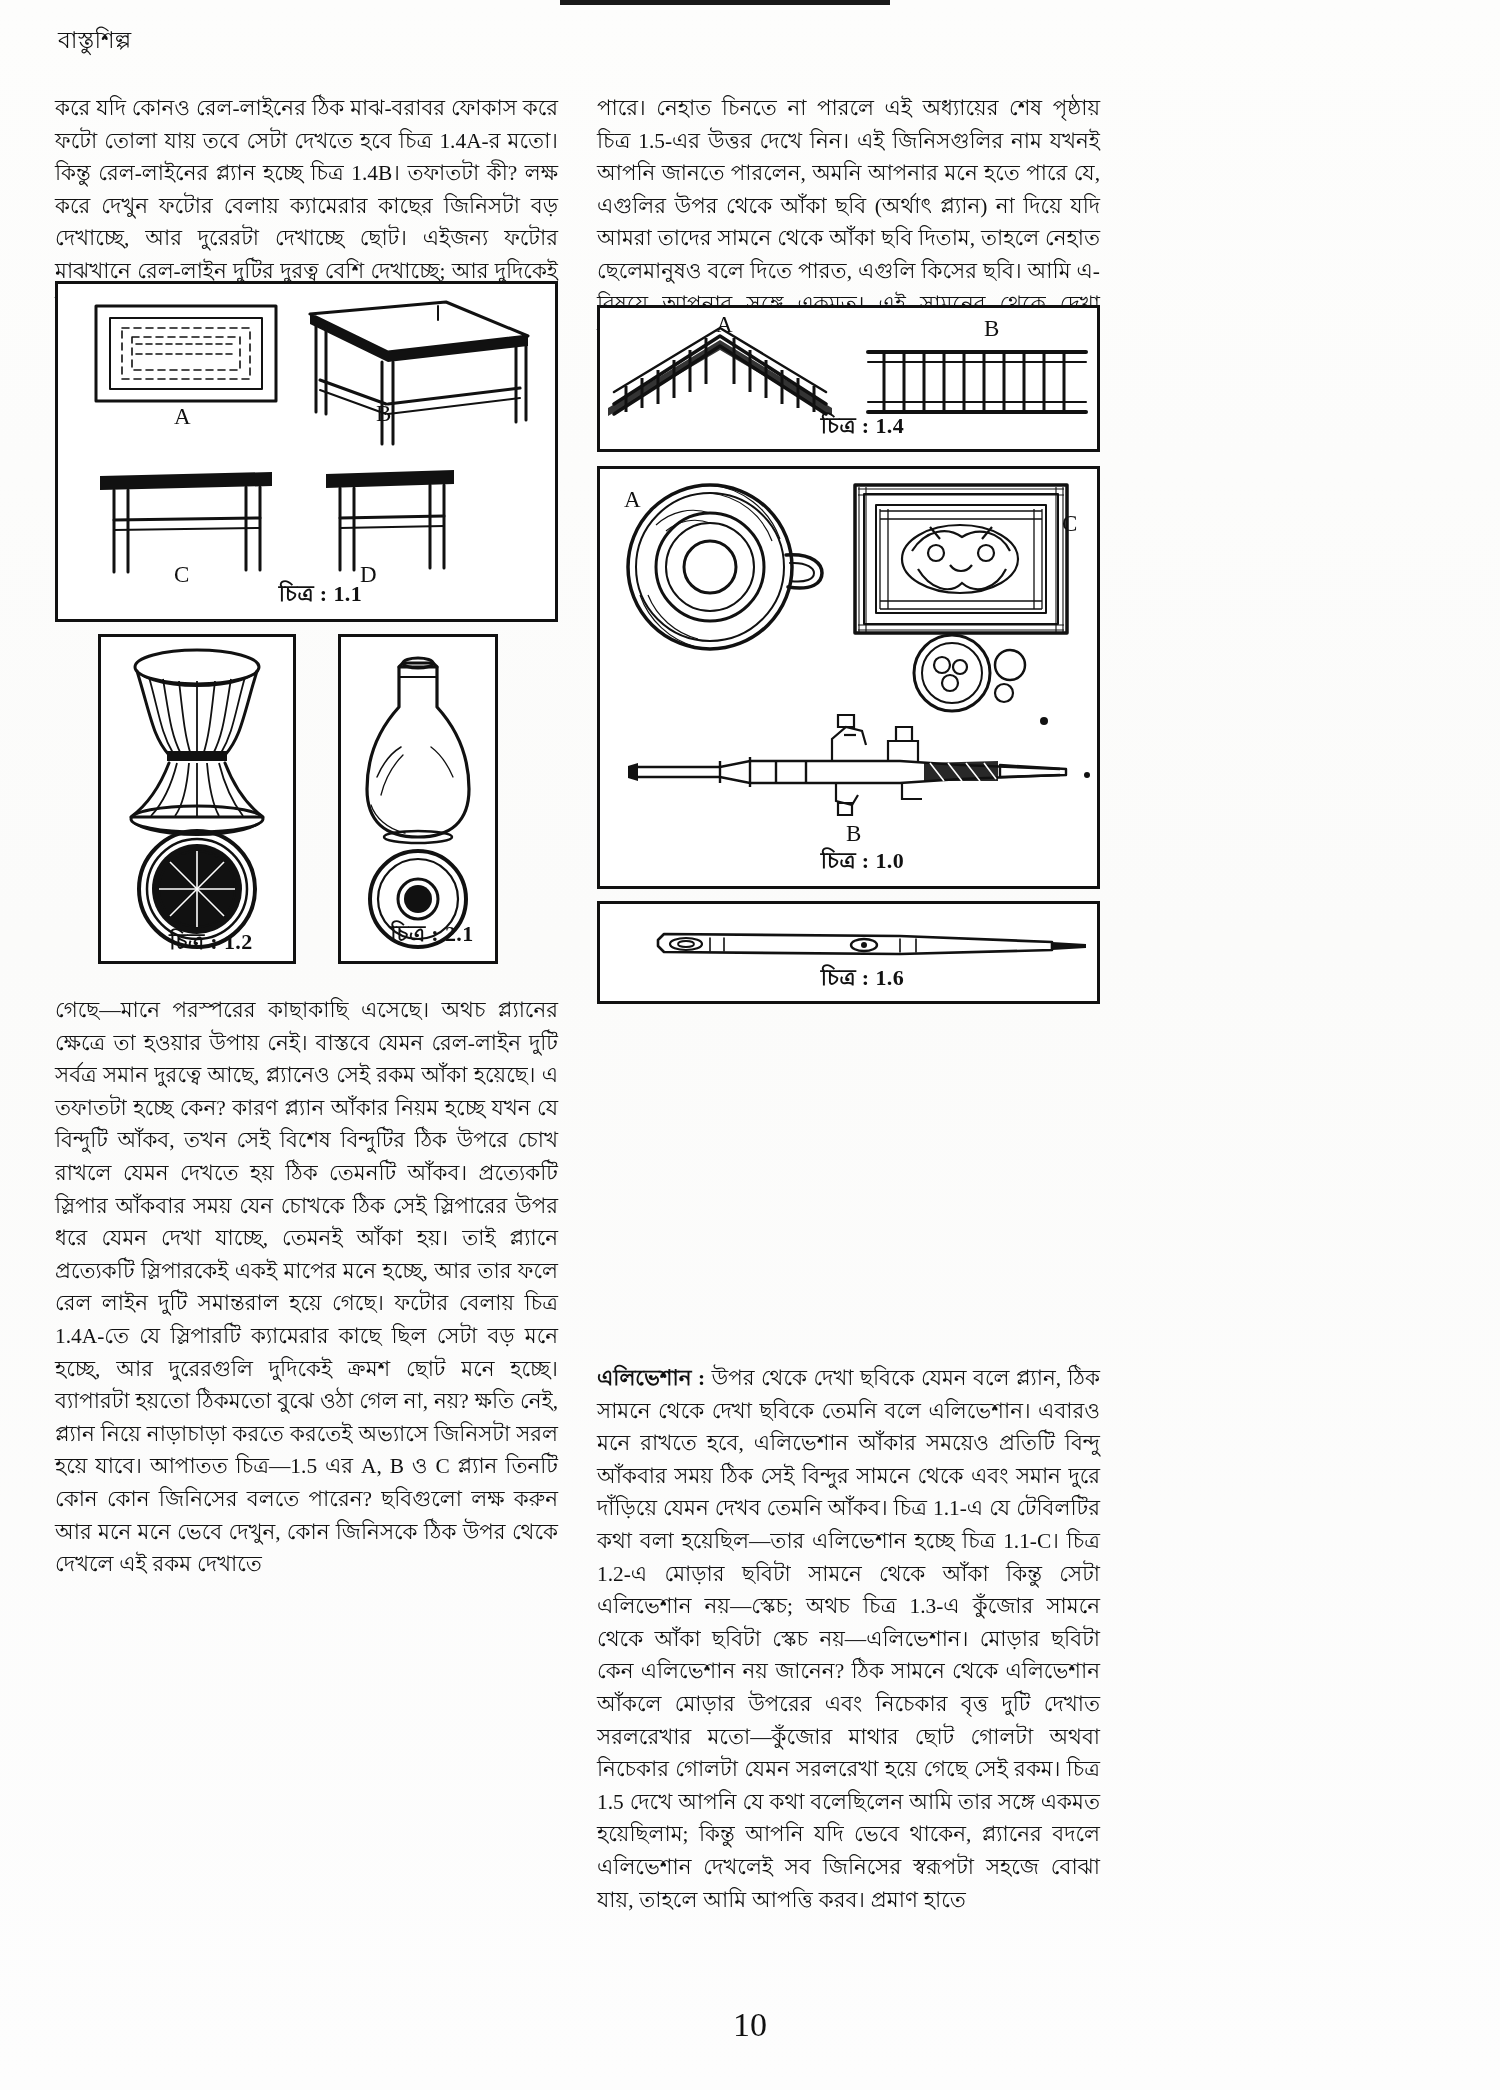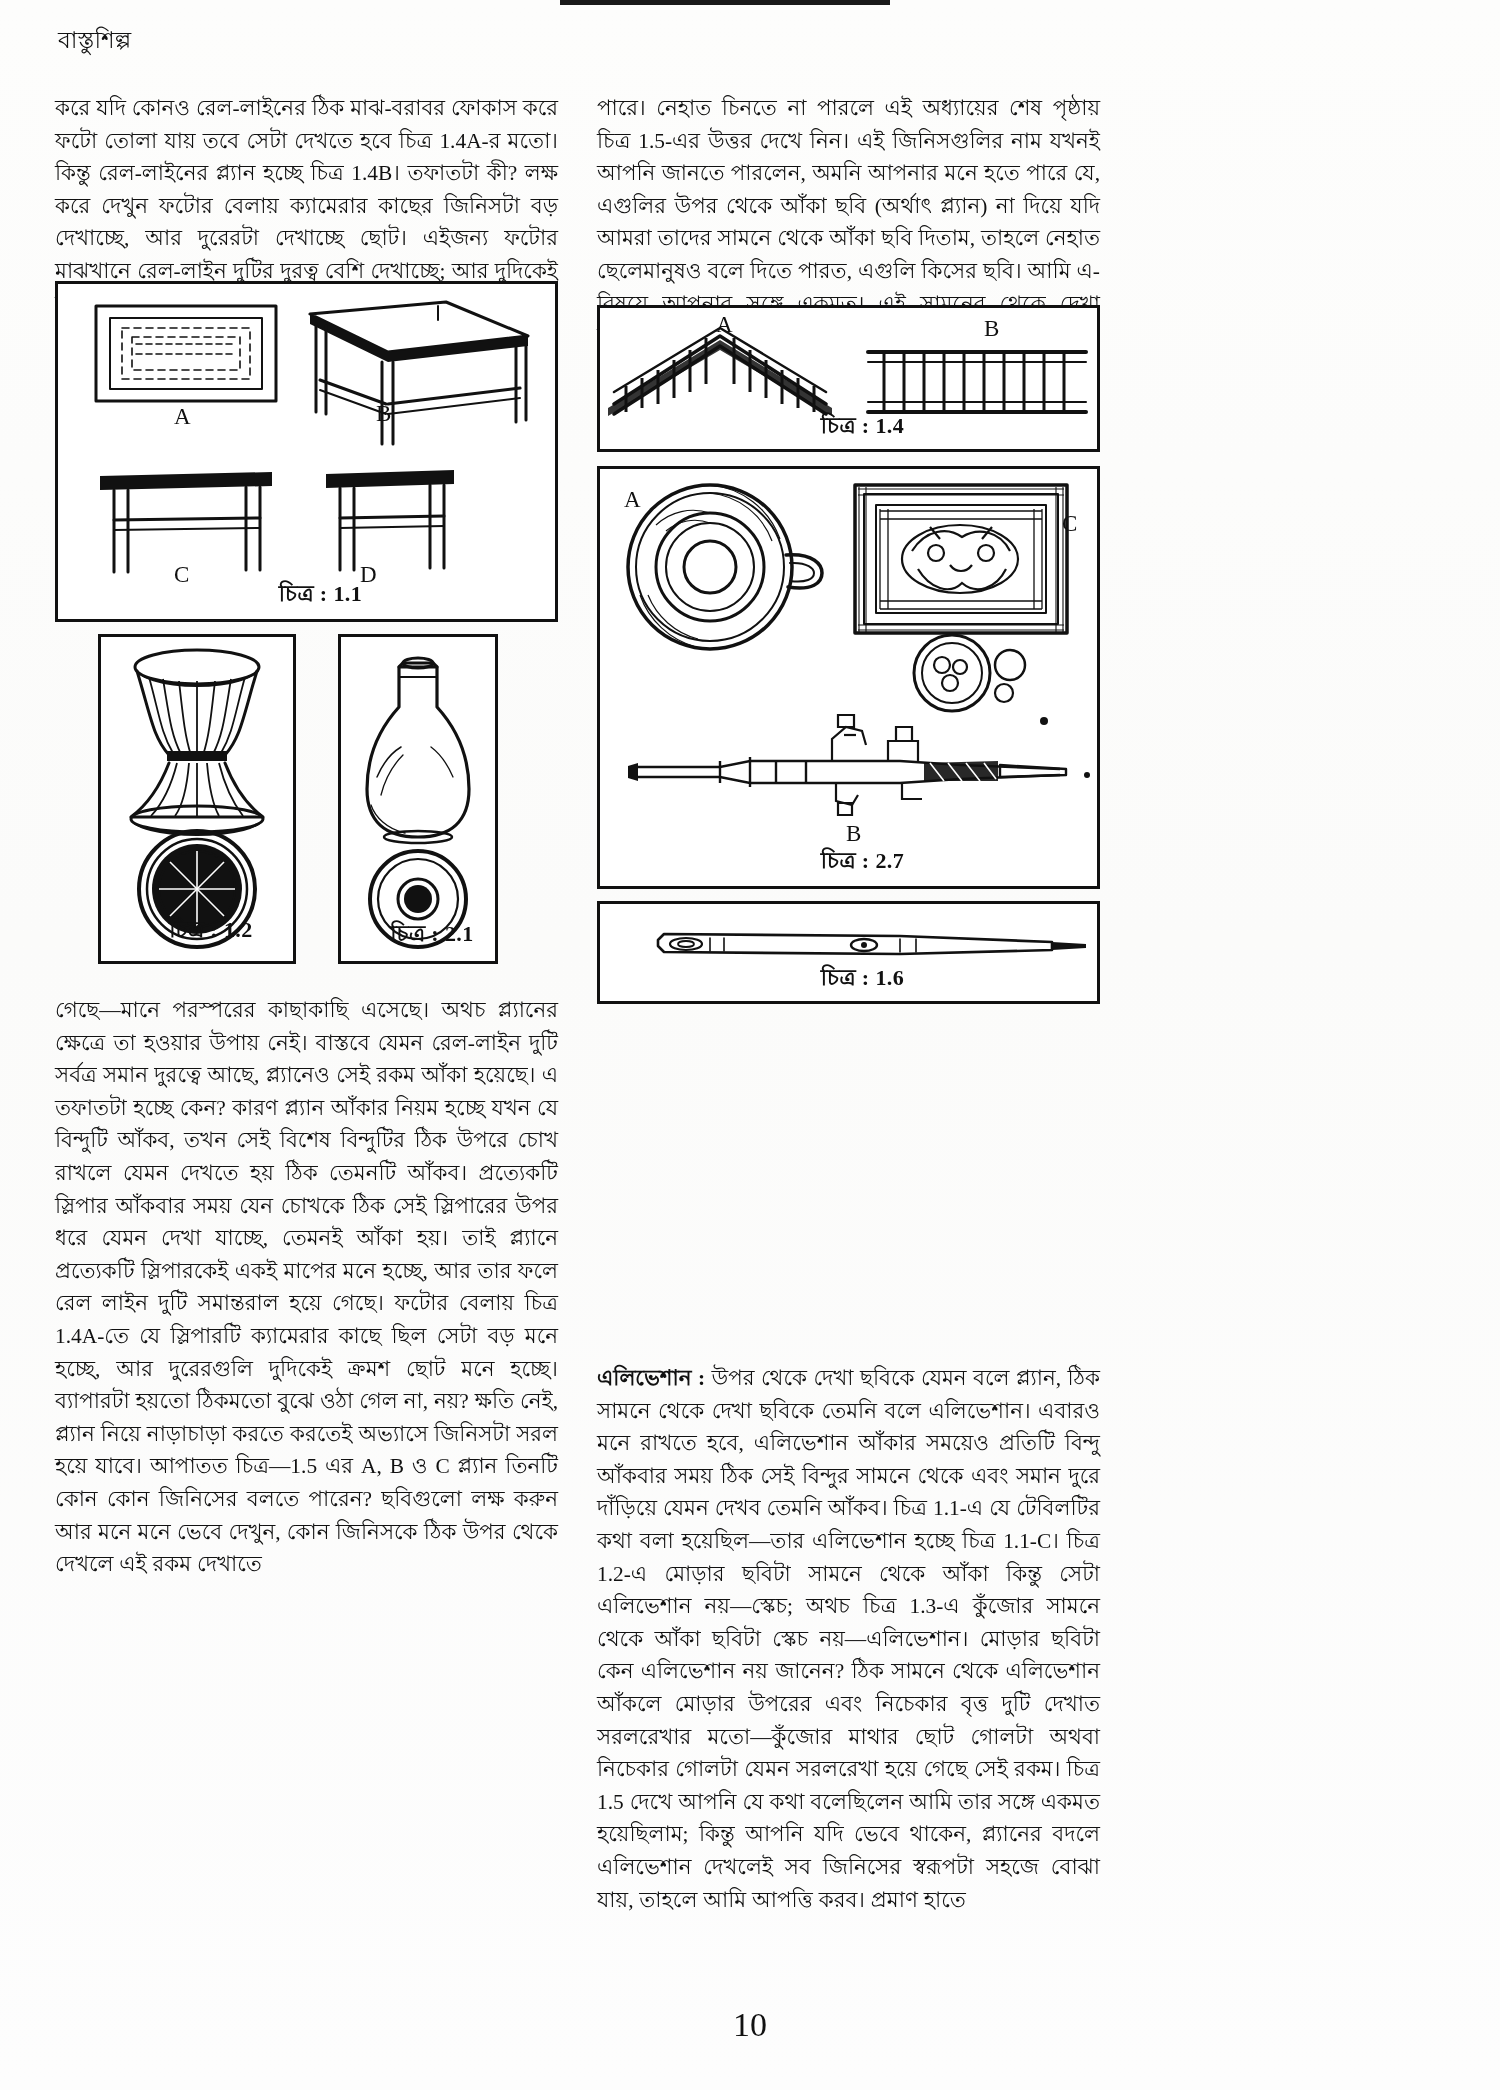--- a/index.html
+++ b/index.html
@@ -193,21 +193,21 @@
       <circle class="stroke" cx="96" cy="252" r="50" stroke-width="2.5"></circle>
       <circle class="fillblk" cx="96" cy="252" r="45"></circle>
       <circle class="stroke" cx="96" cy="252" r="38" stroke-width="2" fill="none" stroke="#fff"></circle>
       <g stroke="#fff" stroke-width="1.6">
         <line x1="58" y1="252" x2="134" y2="252"></line>
         <line x1="96" y1="214" x2="96" y2="290"></line>
         <line x1="69" y1="225" x2="123" y2="279"></line>
         <line x1="123" y1="225" x2="69" y2="279"></line>
       </g>
     </svg>
-    <div class="figcap" style="bottom:12px;">চিত্র : 1.2</div>
+    <div class="figcap" style="bottom:0;">চিত্র : 1.2</div>
   </div>
 
   <div class="figbox" style="left:338px; top:634px; width:160px; height:330px;">
     <svg class="ink" width="154" height="324" viewBox="0 0 154 324">
 
       <path class="stroke" d="M62,26 L58,30 L58,70 C38,92 26,120 26,152 C26,184 44,200 77,200 C110,200 128,184 128,152 C128,120 116,92 96,70 L96,30 L92,26 Z" stroke-width="3.2" fill="#fff"></path>
       <path class="stroke" d="M58,30 L96,30" stroke-width="3"></path>
       <path class="stroke" d="M58,40 L96,40" stroke-width="2"></path>
       <ellipse class="stroke" cx="77" cy="26" rx="15" ry="5" stroke-width="3"></ellipse>
       <path class="stroke" d="M36,140 C42,126 50,116 60,110" stroke-width="1.5"></path>
@@ -349,21 +349,21 @@
       <path class="fillblk" d="M324,294 L398,292 L398,312 L324,312 Z" opacity="0.9"></path>
       <g stroke="#fff" stroke-width="1.6" fill="none">
         <path d="M330,294 L344,312 M348,294 L362,312 M366,294 L380,312 M384,294 L396,310"></path>
       </g>
       <path class="stroke" d="M400,296 L466,300 L466,306 L400,308 Z" stroke-width="2.4" fill="#fff"></path>
       <circle class="fillblk" cx="487" cy="306" r="3"></circle>
     </svg>
     <span class="fig-letter" style="left:24px; top:18px;">A</span>
     <span class="fig-letter" style="left:246px; top:352px;">B</span>
     <span class="fig-letter" style="left:462px; top:42px;">C</span>
-    <div class="figcap" style="bottom:6px;">চিত্র : 2.7</div>
+    <div class="figcap" style="bottom:6px;">চিত্র : 1.0</div>
   </div>
 
   <div class="figbox" style="left:597px; top:901px; width:503px; height:103px;">
     <svg class="ink" width="497" height="97" viewBox="0 0 497 97">
       <path class="stroke" d="M58,36 L64,30 L300,32 L452,38 L452,46 L300,50 L64,48 L58,42 Z" stroke-width="2.6" fill="#fff"></path>
       <path class="fillblk" d="M452,38 L486,40 L486,44 L452,46 Z"></path>
       <ellipse class="stroke" cx="86" cy="40" rx="16" ry="6" stroke-width="2.2"></ellipse>
       <ellipse class="stroke" cx="86" cy="40" rx="8" ry="3" stroke-width="1.8"></ellipse>
       <ellipse class="stroke" cx="264" cy="41" rx="13" ry="6" stroke-width="2.4"></ellipse>
       <circle class="fillblk" cx="264" cy="41" r="3"></circle>

